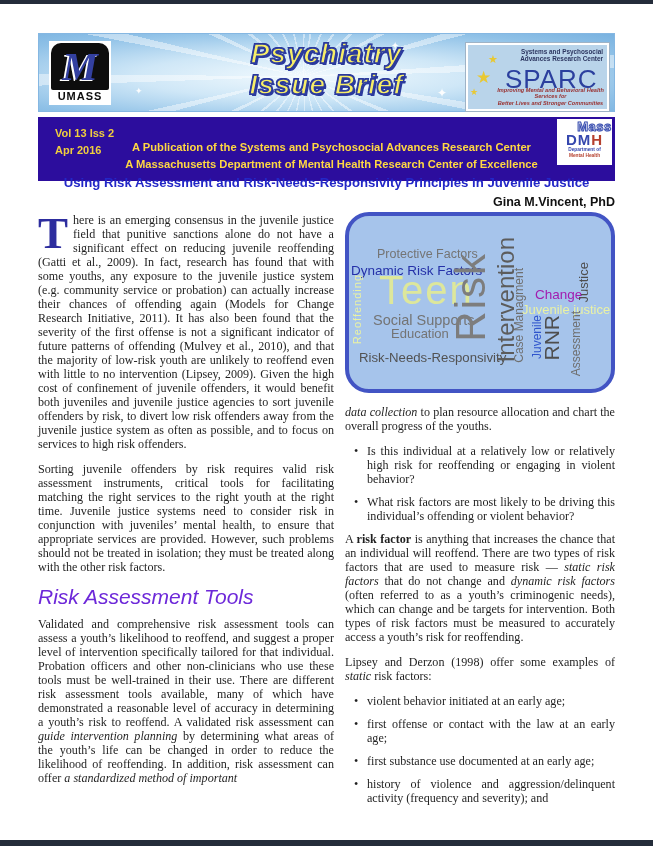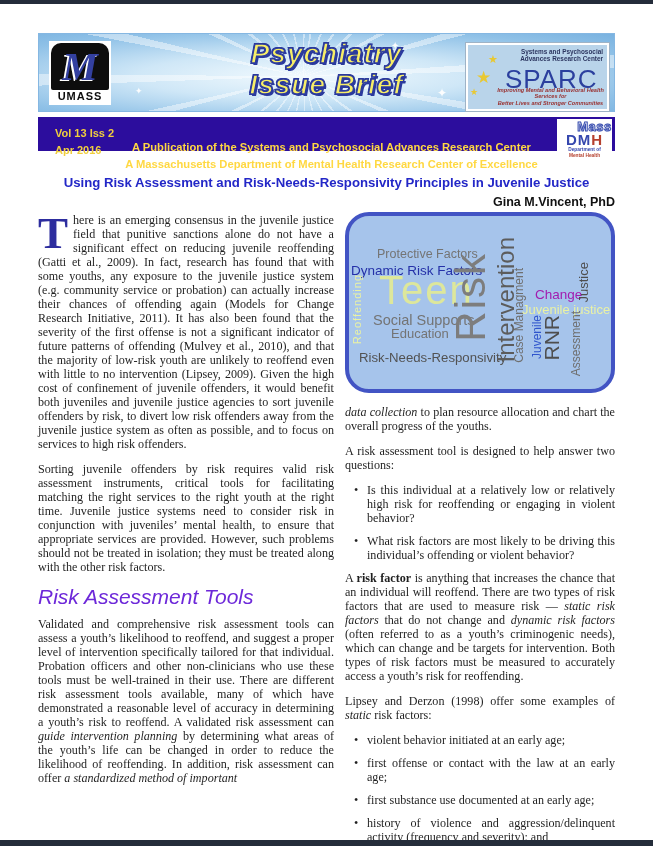--- a/index.html
+++ b/index.html
@@ -44,21 +44,21 @@
   .sparc-acronym{position:absolute;left:37px;top:19px;font-size:26px;font-weight:normal;
     color:#2b3f9e;letter-spacing:1px;}
   .sparc-star{position:absolute;color:#e8c833;}
   .st1{left:8px;top:22px;font-size:17px;}
   .st2{left:20px;top:8px;font-size:11px;}
   .st3{left:2px;top:42px;font-size:9px;}
   .sparc-tagline{position:absolute;left:28px;right:2px;bottom:3px;text-align:center;
     font-size:5.6px;line-height:6.4px;font-style:italic;color:#993232;font-weight:bold;}
 
   
-  .info-bar{position:absolute;left:38px;top:117px;width:577px;height:34px;background:#2c0d9d;
+  .info-bar{position:absolute;left:38px;top:117px;width:577px;height:64px;background:#2c0d9d;
     font-family:"Liberation Sans",sans-serif;}
   .issue-block{position:absolute;left:17px;top:8px;color:#f0ce3e;font-weight:bold;
     font-size:11px;line-height:17px;}
   .pub-lines{position:absolute;left:85px;right:75px;top:8px;text-align:center;color:#ffd842;
     font-weight:bold;font-size:11.2px;line-height:17px;margin-top:14px;}
   .dmh-logo{position:absolute;right:3px;top:2px;width:55px;height:46px;background:#ffffff;
     text-align:center;overflow:hidden;}
   .dmh-mass{font-size:13px;line-height:12px;font-weight:bold;letter-spacing:.5px;margin-top:2px;
     color:#ffffff;-webkit-text-stroke:1px #3a4fb0;text-shadow:0 0 1px #3a4fb0;padding-left:20px;}
   .dmh-letters{font-size:15px;line-height:14px;font-weight:bold;letter-spacing:1px;}
@@ -193,21 +193,20 @@
       <span class="wc w11 vert">Juvenile</span>
       <span class="wc w12 vert">RNR</span>
       <span class="wc w13">Change</span>
       <span class="wc w14">Juvenile justice</span>
       <span class="wc w15 vert">Justice</span>
       <span class="wc w16 vert">Assessment</span>
     </div>
 
     <p class="body-p"><i>data collection</i><span> to plan resource allocation and chart the overall progress of the youths.</span></p>
 
-    <p class="body-p">A risk assessment tool is designed to help answer two questions:</p>
 
     <div class="bullet">
       <span class="b-dot">•</span>
       <span class="b-text">Is this individual at a relatively low or relatively high risk for reoffending or engaging in violent behavior?</span>
     </div>
     <div class="bullet">
       <span class="b-dot">•</span>
       <span class="b-text">What risk factors are most likely to be driving this individual’s offending or violent behavior?</span>
     </div>
 

